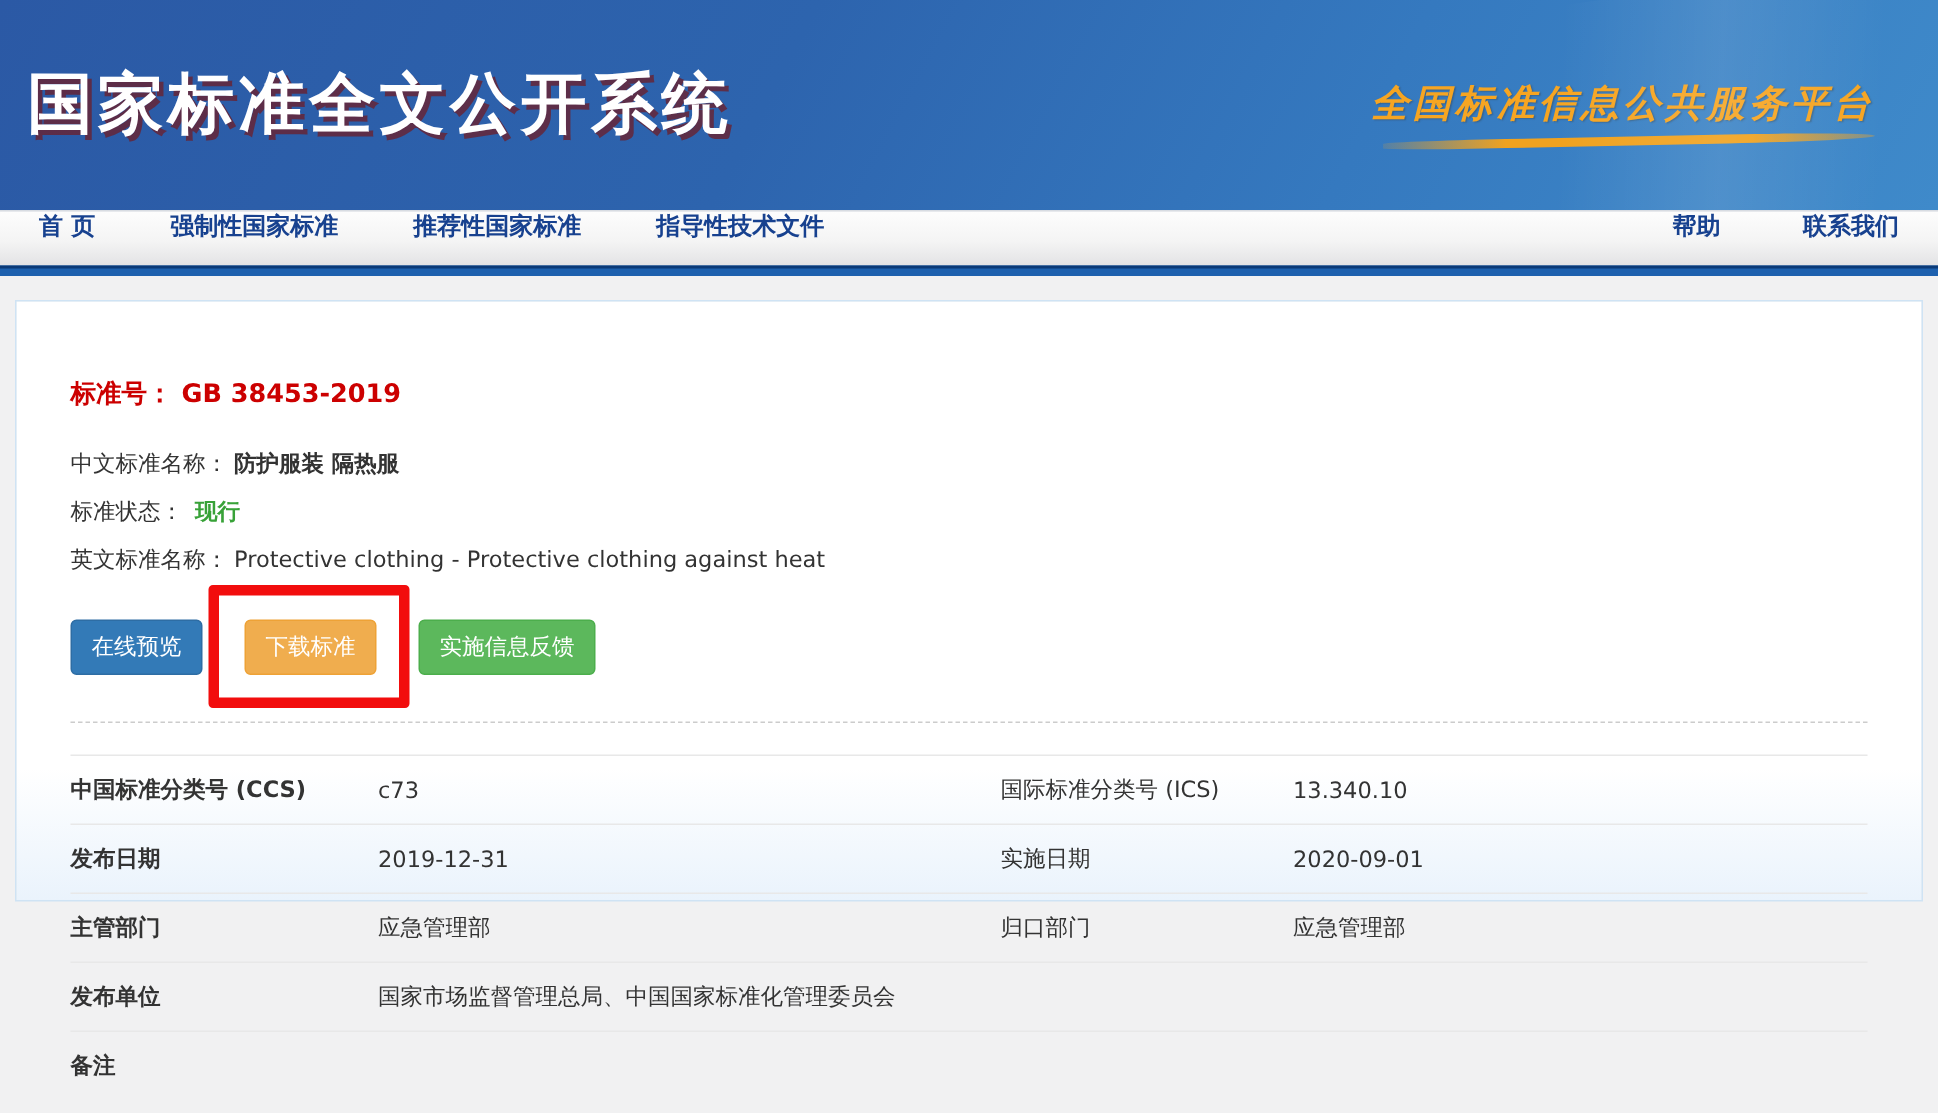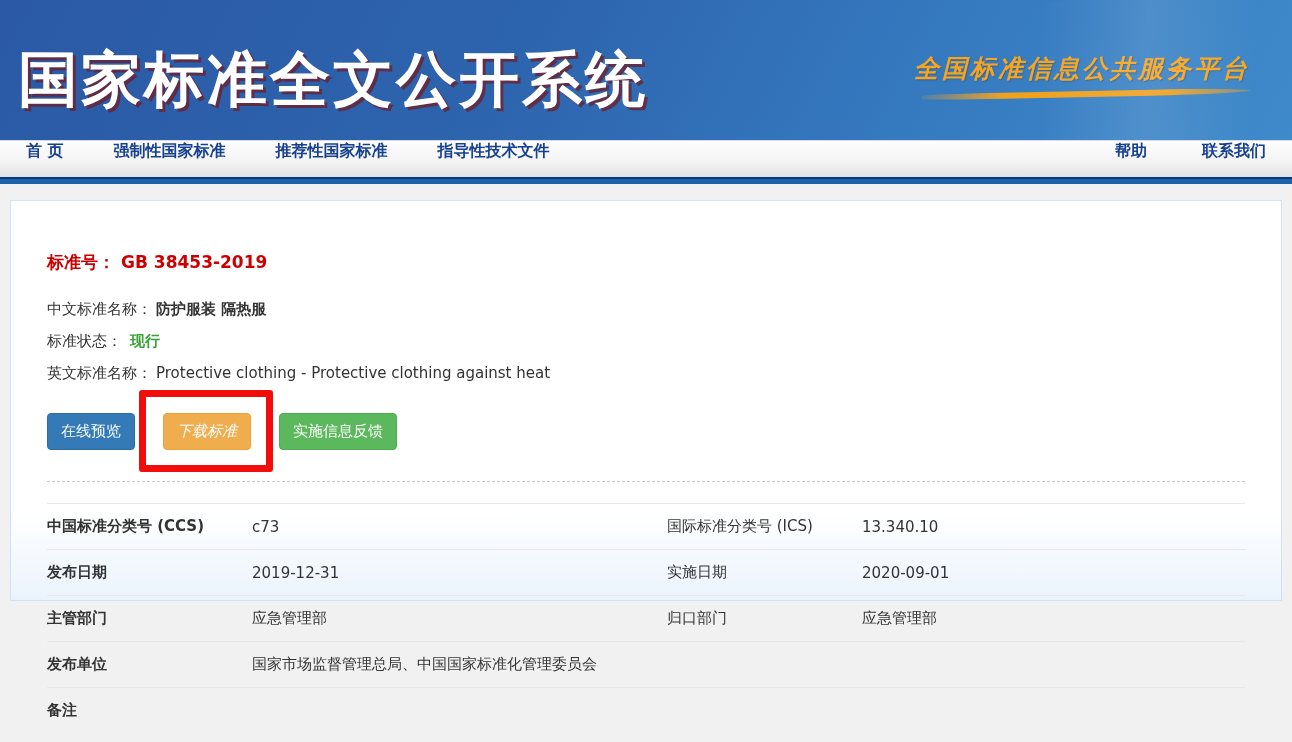--- a/index.html
+++ b/index.html
@@ -22,21 +22,21 @@
     position: absolute;
     right: -60px; top: 10px;
     width: 700px; height: 180px;
     background: linear-gradient(100deg, rgba(255,255,255,0) 55%, rgba(255,255,255,0.10) 70%, rgba(255,255,255,0) 85%);
     transform: rotate(-8deg);
     pointer-events: none;
   }
   .site-title {
     position: absolute;
     left: 18px; top: 40px;
-    font-size: 60px;
+    font-size: 44px;
     font-weight: bold;
     color: #ffffff;
     letter-spacing: 3px;
     text-shadow: 3px 3px 0 rgba(110,30,40,0.75);
   }
   .platform-logo {
     position: absolute;
     right: 42px; top: 52px;
     width: 340px;
     text-align: right;
@@ -110,21 +110,21 @@
     font-size: 15px;
     color: #ffffff;
     padding: 8px 13px;
     border-radius: 4px;
     border: 1px solid transparent;
     cursor: pointer;
     white-space: nowrap;
     font-family: inherit;
   }
   .btn-primary { background: #337ab7; border-color: #2e6da4; }
-  .btn-warning { background: #f0ad4e; border-color: #eea236; font-style: italic; }
+  .btn-warning { background: #f0ad4e; border-color: #eea236; }
   .btn-success { background: #5cb85c; border-color: #4cae4c; }
   .btn-wrap { position: relative; margin-right: 28px; }
   .highlight-box {
     position: absolute;
     left: -24px; top: -23px; right: -22px; bottom: -22px;
     border: 7px solid #f20d0d;
     border-radius: 3px;
     pointer-events: none;
   }
 

